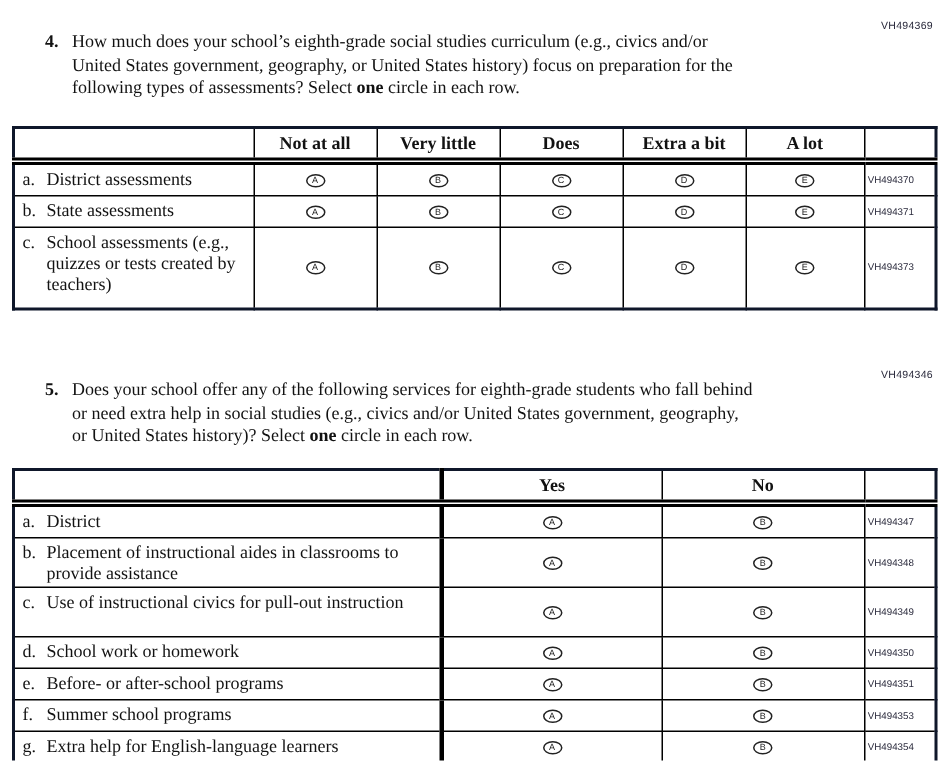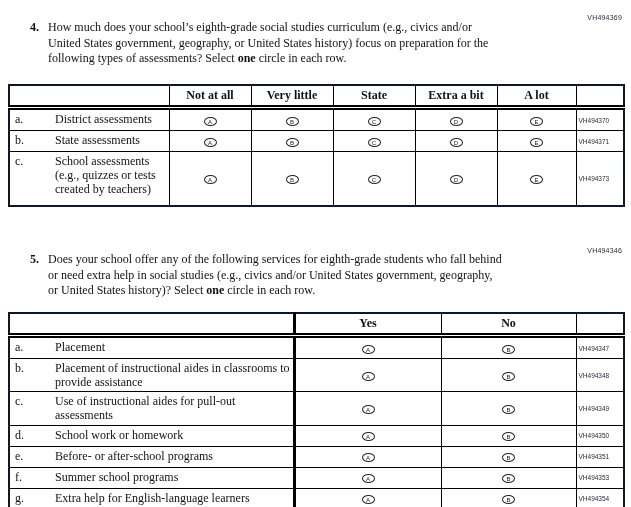--- a/index.html
+++ b/index.html
@@ -46,21 +46,21 @@
     font-size: 12px; font-weight: bold; text-align: center;
     height: 22px; padding: 2px;
     border-bottom: 5px double #000;
   }
   
   .q5-grid .lbl, .q5-grid thead th.lbl-h { border-right: 3px solid #000; }
 
   .lbl { vertical-align: top; padding: 2px 4px 2px 5px; font-size: 12px; }
   .item { display: flex; line-height: 1.18; }
   .ltr { width: 16px; flex: none; }
-  .itxt { flex: 1; margin-left: 24px; }
+  .itxt { flex: 1; }
   .q5-grid .itxt { flex: none; width: 238px; }
 
   .opt { text-align: center; vertical-align: middle; }
   .circle {
     display: inline-block;
     width: 13px; height: 9px;
     border: 1px solid #222;
     border-radius: 50%;
     font-family: "Liberation Sans", sans-serif;
     font-size: 6px; line-height: 8px;
@@ -102,21 +102,21 @@
         <col style="width:82px">
         <col style="width:82px">
         <col style="width:79px">
         <col style="width:48px">
     </colgroup>
     <thead>
       <tr>
         <th class="lbl-h"></th>
         <th>Not at all</th>
         <th>Very little</th>
-        <th>State</th>
+        <th>Does</th>
         <th>Extra a bit</th>
         <th>A lot</th>
         <th></th>
       </tr>
     </thead>
     <tbody>
       <tr class="r1">
         <td class="lbl">
           <div class="item">
               <span class="ltr">a.</span>
@@ -187,21 +187,21 @@
         <th>Yes</th>
         <th>No</th>
         <th></th>
       </tr>
     </thead>
     <tbody>
       <tr class="r1">
         <td class="lbl">
           <div class="item">
               <span class="ltr">a.</span>
-              <span class="itxt">Placement</span>
+              <span class="itxt">District</span>
             </div>
         </td>
         <td class="opt"><span class="circle">A</span></td>
         <td class="opt"><span class="circle">B</span></td>
         <td class="codec">
             <span class="codetext">VH494347</span>
           </td>
       </tr>
       <tr class="r2">
         <td class="lbl">
@@ -213,21 +213,21 @@
         <td class="opt"><span class="circle">A</span></td>
         <td class="opt"><span class="circle">B</span></td>
         <td class="codec">
             <span class="codetext">VH494348</span>
           </td>
       </tr>
       <tr class="r2">
         <td class="lbl">
           <div class="item">
               <span class="ltr">c.</span>
-              <span class="itxt">Use of instructional aides for pull-out assessments</span>
+              <span class="itxt">Use of instructional civics for pull-out instruction</span>
             </div>
         </td>
         <td class="opt"><span class="circle">A</span></td>
         <td class="opt"><span class="circle">B</span></td>
         <td class="codec">
             <span class="codetext">VH494349</span>
           </td>
       </tr>
       <tr class="r1">
         <td class="lbl">

